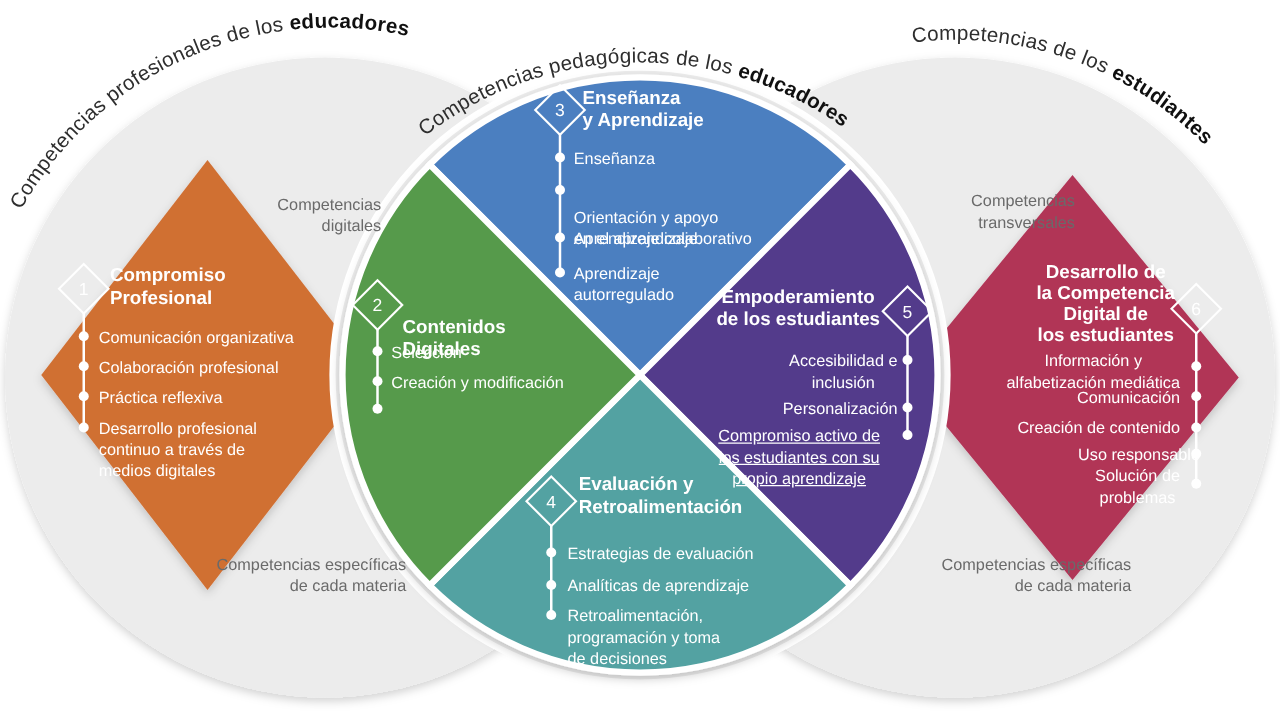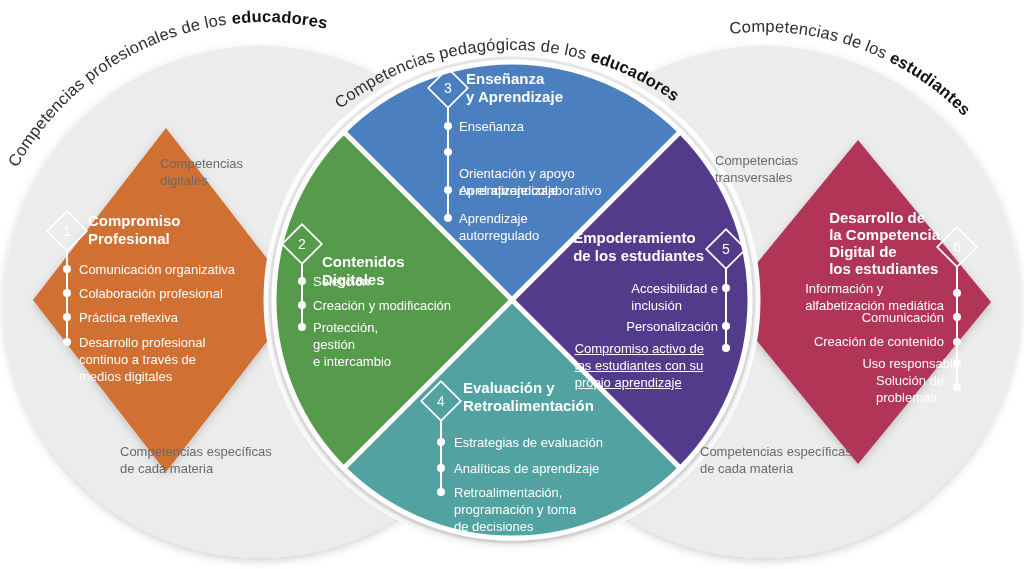--- a/index.html
+++ b/index.html
@@ -5,22 +5,22 @@
   html,body{margin:0;padding:0;background:#fff;}
   .stage{
     position:relative;width:1024px;height:569px;overflow:hidden;background:#fff;
     font-family:"Liberation Sans", sans-serif;
   }
   .stage svg{position:absolute;left:0;top:0;}
   .txt{position:absolute;white-space:pre-line;pointer-events:none;}
   .q-title{font-size:15px;font-weight:bold;color:#fff;line-height:18px;}
   .q-title.four-line{line-height:17px;}
   .q-item{font-size:13px;color:#fff;line-height:17px;}
-  .right-al{text-align:left;}
-  .g-label{font-size:13px;color:#6a6a6a;line-height:17px;text-align:left;}
+  .right-al{text-align:center;}
+  .g-label{font-size:13px;color:#6a6a6a;line-height:17px;text-align:right;}
   .arc-text{font-size:16.5px;fill:#2e2e2e;letter-spacing:0.2px;}
   .arc-text .bold{font-weight:bold;fill:#101010;}
   .num-diamond{fill:none;stroke:#ffffff;stroke-width:1.7px;}
   .num-text{fill:#ffffff;font-size:14px;font-family:"Liberation Sans",sans-serif;text-anchor:middle;}
   .connector{stroke:#ffffff;stroke-width:2px;}
   .dot{fill:#ffffff;}
   .sector{stroke:#ffffff;stroke-width:5px;}
 </style>
 </head>
 <body>
@@ -125,23 +125,20 @@
   <div class="txt q-item" style="left:79px;top:285px;">Colaboración profesional</div>
   <div class="txt q-item" style="left:79px;top:309px;">Práctica reflexiva</div>
   <div class="txt q-item" style="left:79px;top:334px;">Desarrollo profesional
 continuo a través de
 medios digitales</div>
 
   <div class="txt q-title" style="left:322px;top:227px;margin-top:26px;">Contenidos
 Digitales</div>
   <div class="txt q-item" style="left:313px;top:273px;">Selección</div>
   <div class="txt q-item" style="left:313px;top:297px;">Creación y modificación</div>
-  <div class="txt q-item" style="left:313px;top:319px;">Protección,
-gestión
-e intercambio</div>
 
   <div class="txt q-title" style="left:466px;top:70px;">Enseñanza
 y Aprendizaje</div>
   <div class="txt q-item" style="left:459px;top:118px;">Enseñanza</div>
   <div class="txt q-item" style="left:459px;top:144px;margin-top:21px;">Orientación y apoyo
 en el aprendizaje</div>
   <div class="txt q-item" style="left:459px;top:210px;">Aprendizaje
 autorregulado</div>
   <div class="txt q-item" style="left:459px;top:182px;">Aprendizaje colaborativo</div>
 

